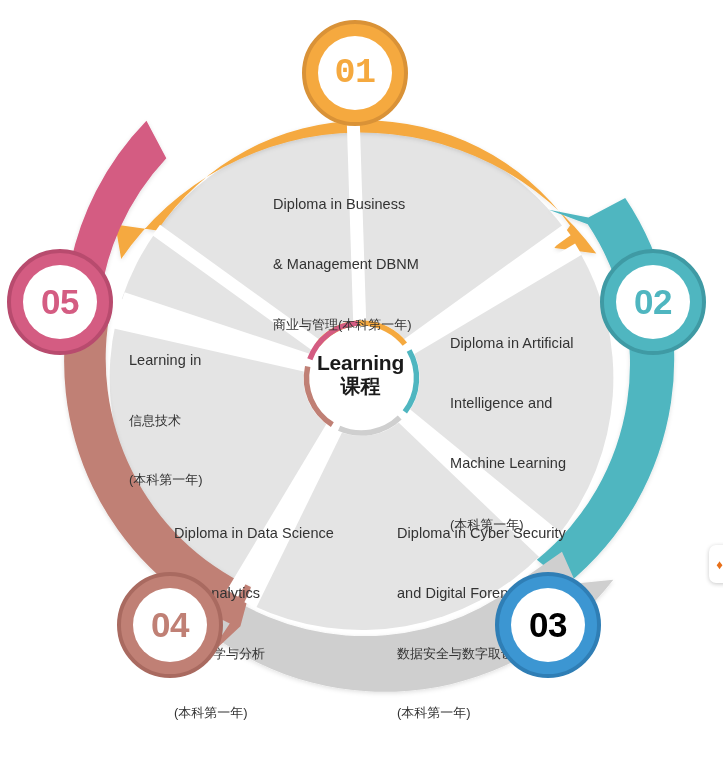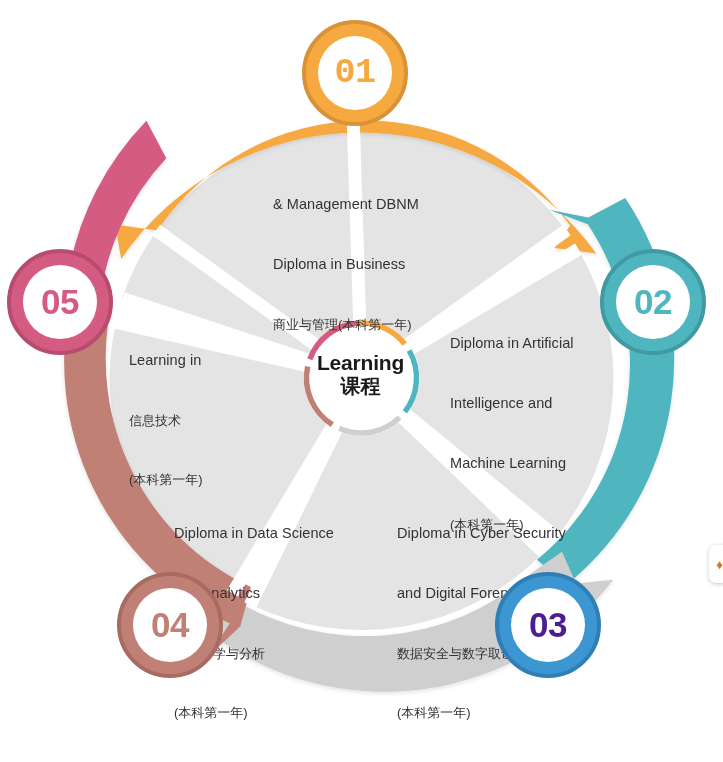--- a/index.html
+++ b/index.html
@@ -96,21 +96,21 @@
     justify-content: center;
     font-size: 35px;
     font-weight: bold;
     letter-spacing: -0.5px;
   }
   #badge-01 { left: 302px; top: 20px;  background: #F5A93F; border: 4px solid #D99237; }
   #badge-01 .inner { color: #F5A93F; font-family: Liberation Mono, monospace; }
   #badge-02 { left: 600px; top: 249px; background: #4FB6C0; border: 4px solid #3F9AA4; }
   #badge-02 .inner { color: #4FB6C0; }
   #badge-03 { left: 495px; top: 572px; background: #3C96D2; border: 4px solid #2F7EB5; }
-  #badge-03 .inner { color: #4c1d95; }
+  #badge-03 .inner { color: #000000; }
   #badge-04 { left: 117px; top: 572px; background: #C08075; border: 4px solid #A96A60; }
   #badge-04 .inner { color: #C08075; }
   #badge-05 { left: 7px;   top: 249px; background: #D45C82; border: 4px solid #B84B6E; }
   #badge-05 .inner { color: #D45C82; }
 
   
   #edge-widget {
     position: absolute;
     left: 709px;
     top: 545px;
@@ -227,22 +227,22 @@
 
       <path stroke="#CFCFCF" d="M 399.70 417.57 A 55 55 0 0 1 339.13 428.25"></path>
 
       <path stroke="#C08075" d="M 332.35 424.63 A 55 55 0 0 1 307.69 366.51"></path>
 
       <path stroke="#D45C82" d="M 309.82 359.19 A 55 55 0 0 1 357.66 323.13"></path>
     </g>
   </svg>
 
   <div class="seg-text" id="txt-01">
+    <div class="en">Diploma in Business</div>
     <div class="en">&amp; Management DBNM</div>
-    <div class="en">Diploma in Business</div>
     <div class="cn">商业与管理(本科第一年)</div>
   </div>
 
   <div class="seg-text" id="txt-02">
     <div class="en">Diploma in Artificial</div>
     <div class="en">Intelligence and</div>
     <div class="en">Machine Learning</div>
     <div class="cn">(本科第一年)</div>
   </div>
 

